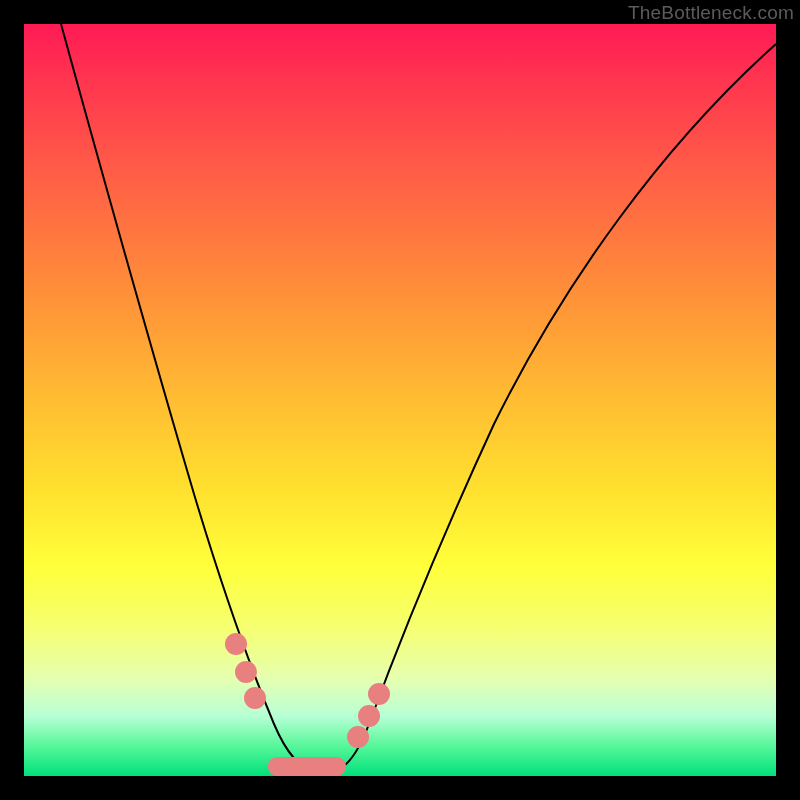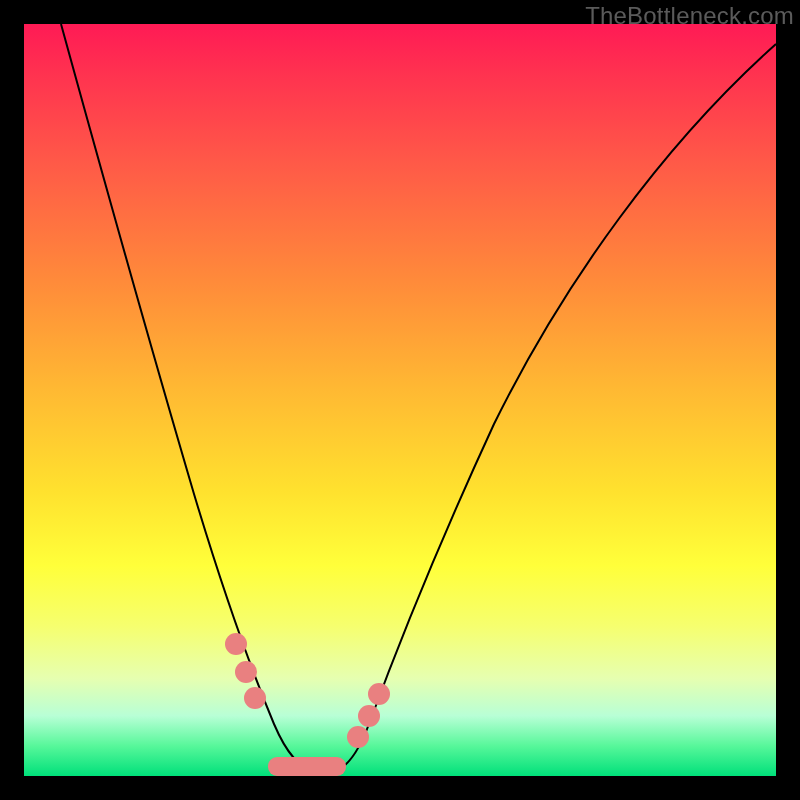--- a/index.html
+++ b/index.html
@@ -40,21 +40,21 @@
       #b8ffd6 92%,
       #57f79a 96%,
       #00e07a 100%
     );
   }
   .watermark {
     position: absolute;
     top: 2px;
     right: 6px;
     color: #5b5b5b;
-    font-size: 24px;
+    font-size: 19px;
     letter-spacing: 0.2px;
     user-select: none;
   }
   svg.curve {
     position: absolute;
     top: 0;
     left: 0;
     width: 752px;
     height: 752px;
     overflow: visible;

